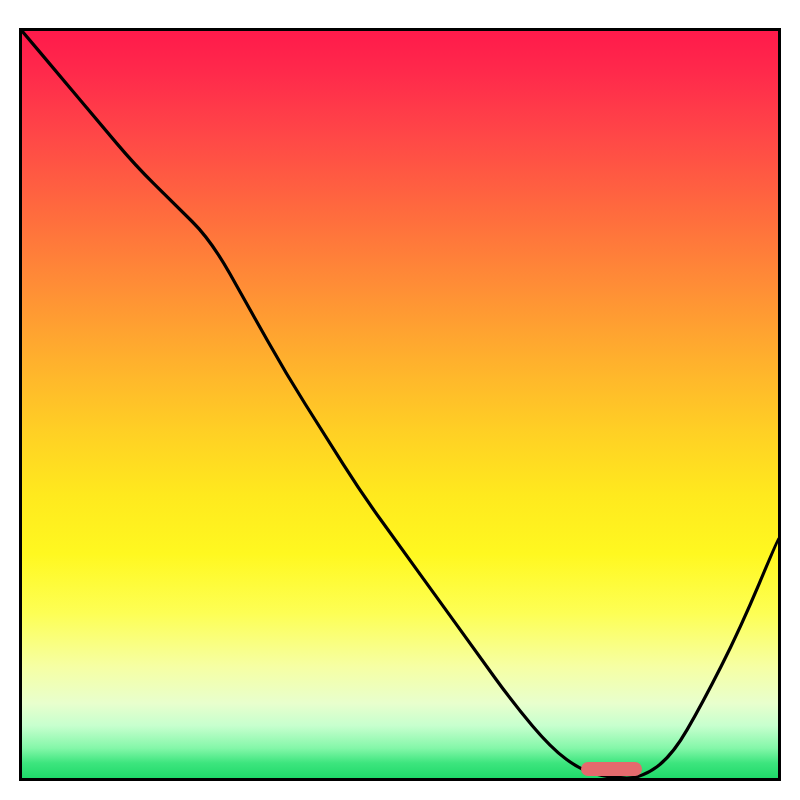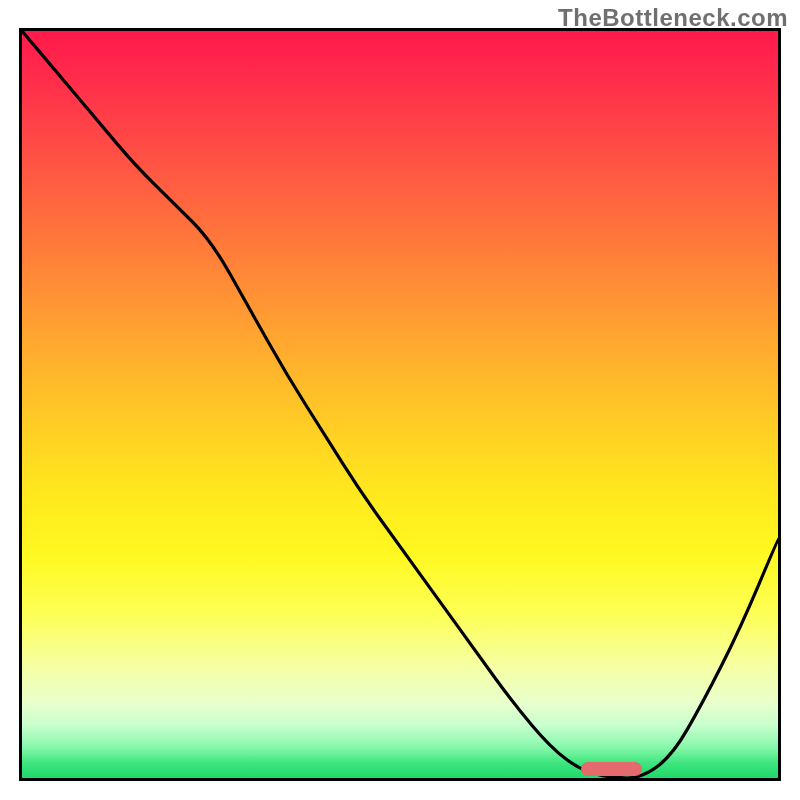--- a/index.html
+++ b/index.html
@@ -71,21 +71,20 @@
     height: 14px;
     border-radius: 7px;
     background: #e46a6d;
   }
 </style>
 </head>
 <body>
 
 <div class="frame">
 
-  <div class="watermark">TheBottleneck.com</div>
 
   <div class="plot-box">
     <div class="gradient-fill"></div>
 
     <svg class="curve" viewBox="0 0 756 747" preserveAspectRatio="none">
       <path id="curve-path" d="M 0.0 0.0 Q 0.0 0.0 18.9 22.4 Q 37.8 44.8 56.7 67.2 Q 75.6 89.6 94.5 112.1 Q 113.4 134.5 132.3 153.1 Q 151.2 171.8 170.1 190.5 Q 189.0 209.2 207.9 242.8 Q 226.8 276.4 245.7 310.0 Q 264.6 343.6 283.5 373.5 Q 302.4 403.4 321.3 433.3 Q 340.2 463.1 359.1 489.3 Q 378.0 515.4 396.9 541.6 Q 415.8 567.7 434.7 593.9 Q 453.6 620.0 472.5 646.2 Q 491.4 672.3 510.3 694.7 Q 529.2 717.1 544.3 728.3 Q 559.4 739.5 574.6 743.3 Q 589.7 747.0 604.8 747.0 Q 619.9 747.0 635.0 735.8 Q 650.2 724.6 665.3 698.4 Q 680.4 672.3 699.3 635.0 Q 718.2 597.6 737.1 552.8 T 756.0 508.0" fill="none" stroke="#000" stroke-width="3.2" stroke-linecap="round" stroke-linejoin="round"></path>
     </svg>
 
     <div class="marker" id="opt-marker" style="left: 559.44px; width: 60.48px; bottom: 2px; background: rgb(228, 106, 109);"></div>
   </div>

